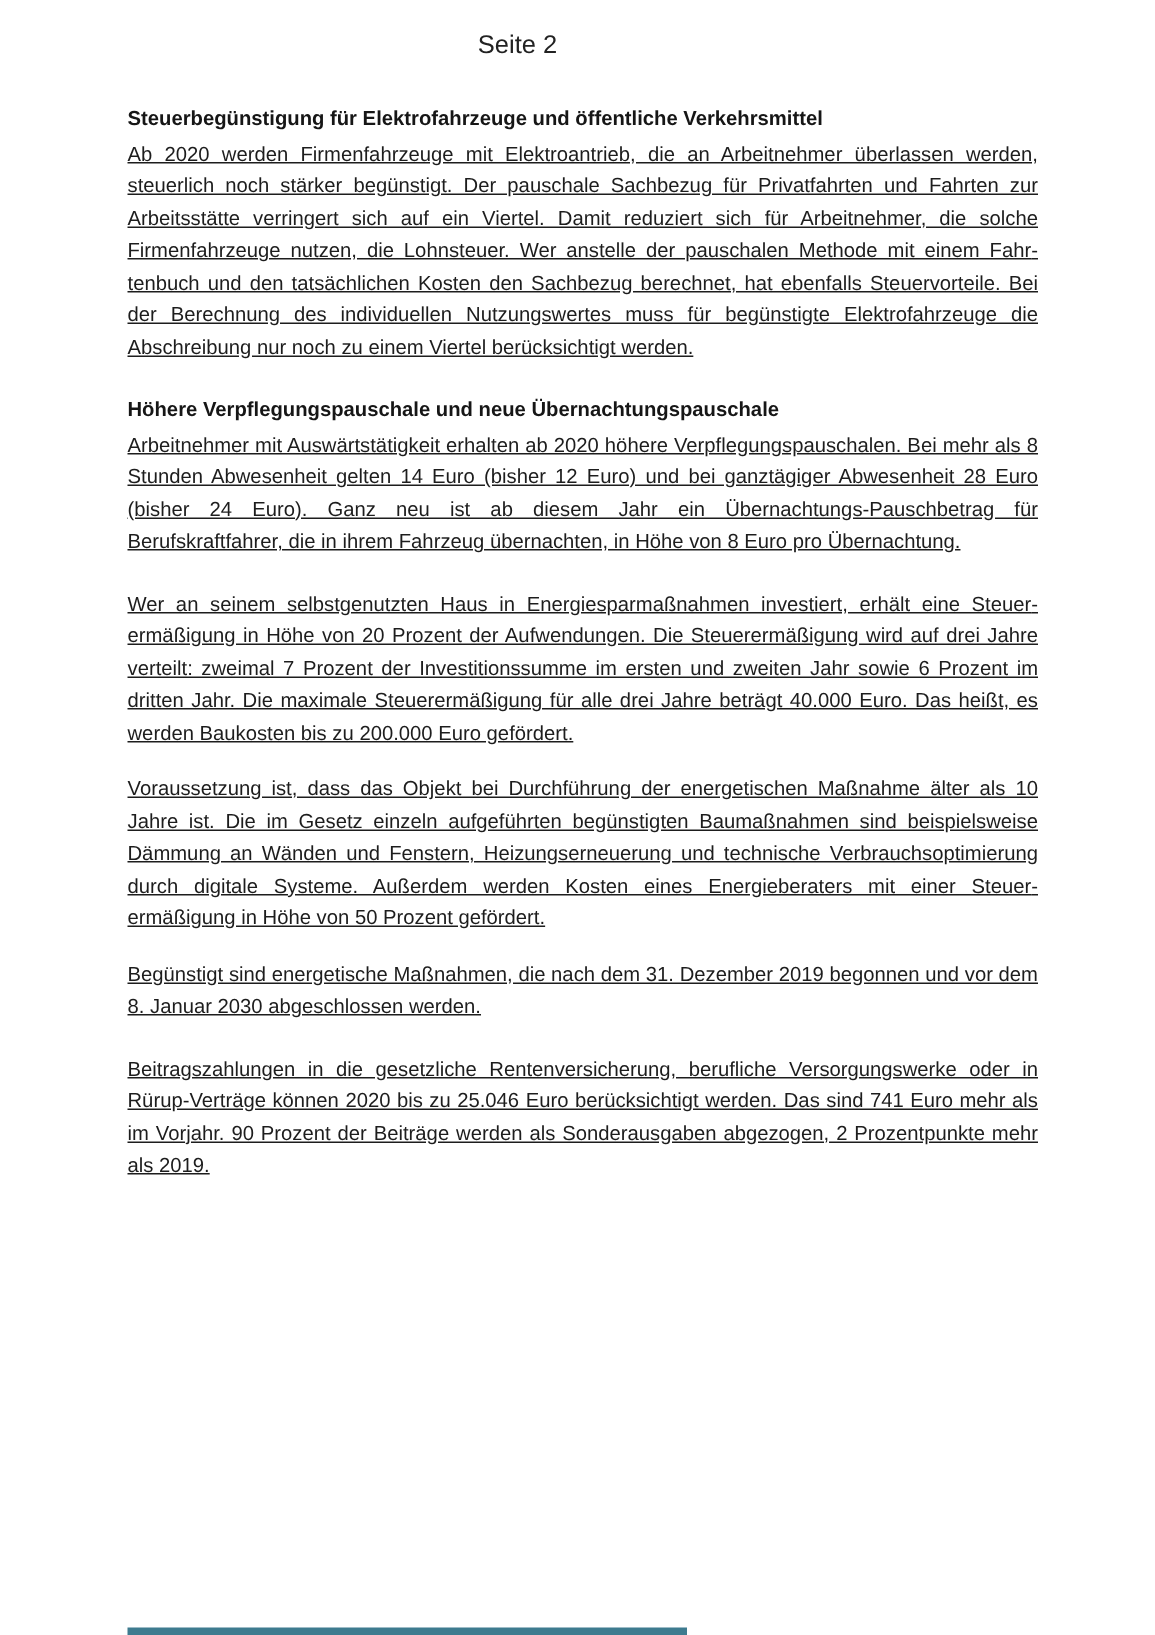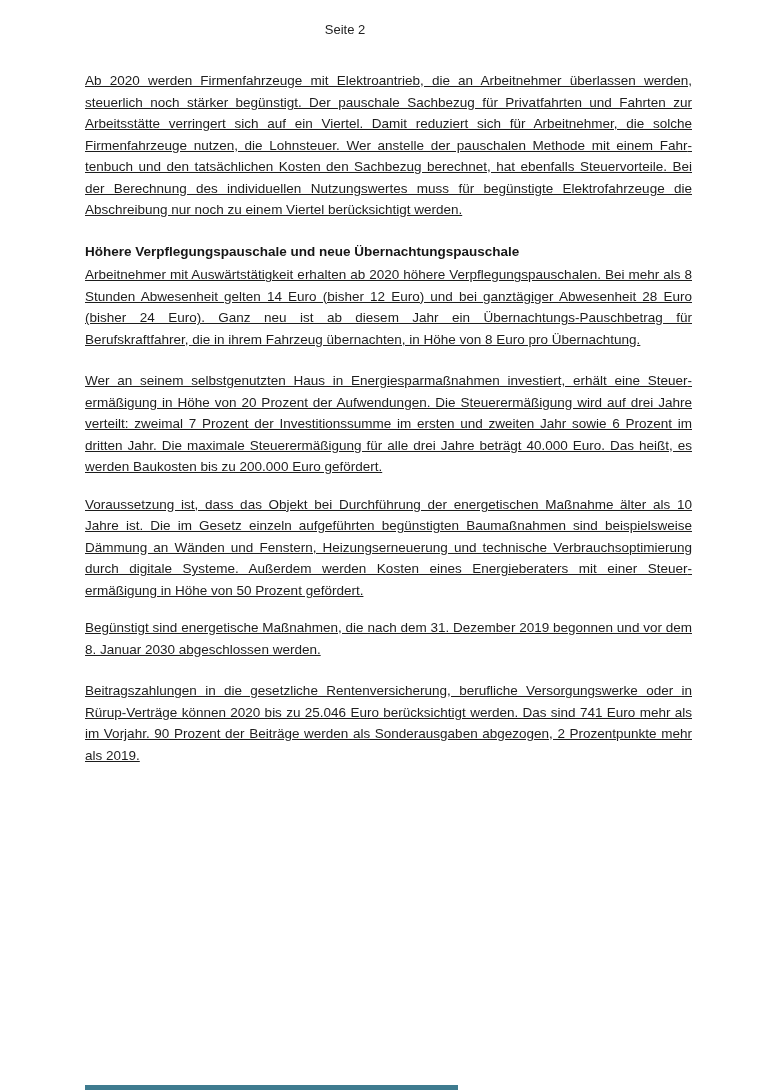--- a/index.html
+++ b/index.html
@@ -17,21 +17,21 @@
     -webkit-hyphens: manual;
     hyphens: manual;
   }
 
   .page-number {
     position: absolute;
     top: 19px;
     left: 0;
     width: 690px;
     text-align: center;
-    font-size: 13px;
+    font-size: 17px;
     color: #222222;
   }
 
   .content {
     position: absolute;
     top: 68px;
     left: 85px;
     width: 607px;
   }
 
@@ -65,20 +65,21 @@
 </head>
 <body>
 
 <div class="page">
 
   <div class="page-number">Seite 2</div>
 
   <div class="content">
 
     <div class="section">
+      <h2>Steuerbegünstigung für Elektrofahrzeuge und öffentliche Verkehrsmittel</h2>
       <p>Ab 2020 werden Firmenfahrzeuge mit Elektroantrieb, die an Arbeitnehmer überlassen werden, steuerlich noch stärker begünstigt. Der pauschale Sachbezug für Privatfahrten und Fahrten zur Arbeitsstätte verringert sich auf ein Viertel. Damit reduziert sich für Arbeitnehmer, die solche Firmenfahrzeuge nutzen, die Lohnsteuer. Wer anstelle der pauschalen Methode mit einem Fahr­tenbuch und den tatsächlichen Kosten den Sachbezug berechnet, hat ebenfalls Steuervorteile. Bei der Berechnung des individuellen Nutzungswertes muss für begünstigte Elektrofahrzeuge die Abschreibung nur noch zu einem Viertel berücksichtigt werden.</p>
     </div>
 
     <div class="section">
       <h2>Höhere Verpflegungspauschale und neue Übernachtungspauschale</h2>
       <p>Arbeitnehmer mit Auswärtstätigkeit erhalten ab 2020 höhere Verpflegungspauschalen. Bei mehr als 8 Stunden Abwesenheit gelten 14 Euro (bisher 12 Euro) und bei ganztägiger Abwesenheit 28 Euro (bisher 24 Euro). Ganz neu ist ab diesem Jahr ein Übernachtungs-Pauschbetrag für Berufskraftfahrer, die in ihrem Fahrzeug übernachten, in Höhe von 8 Euro pro Übernachtung.</p>
     </div>
 
     <div class="section">
       <p>Wer an seinem selbstgenutzten Haus in Energiesparmaßnahmen investiert, erhält eine Steuer­ermäßigung in Höhe von 20 Prozent der Aufwendungen. Die Steuerermäßigung wird auf drei Jahre verteilt: zweimal 7 Prozent der Investitionssumme im ersten und zweiten Jahr sowie 6 Pro­zent im dritten Jahr. Die maximale Steuerermäßigung für alle drei Jahre beträgt 40.000 Euro. Das heißt, es werden Baukosten bis zu 200.000 Euro gefördert.</p>

